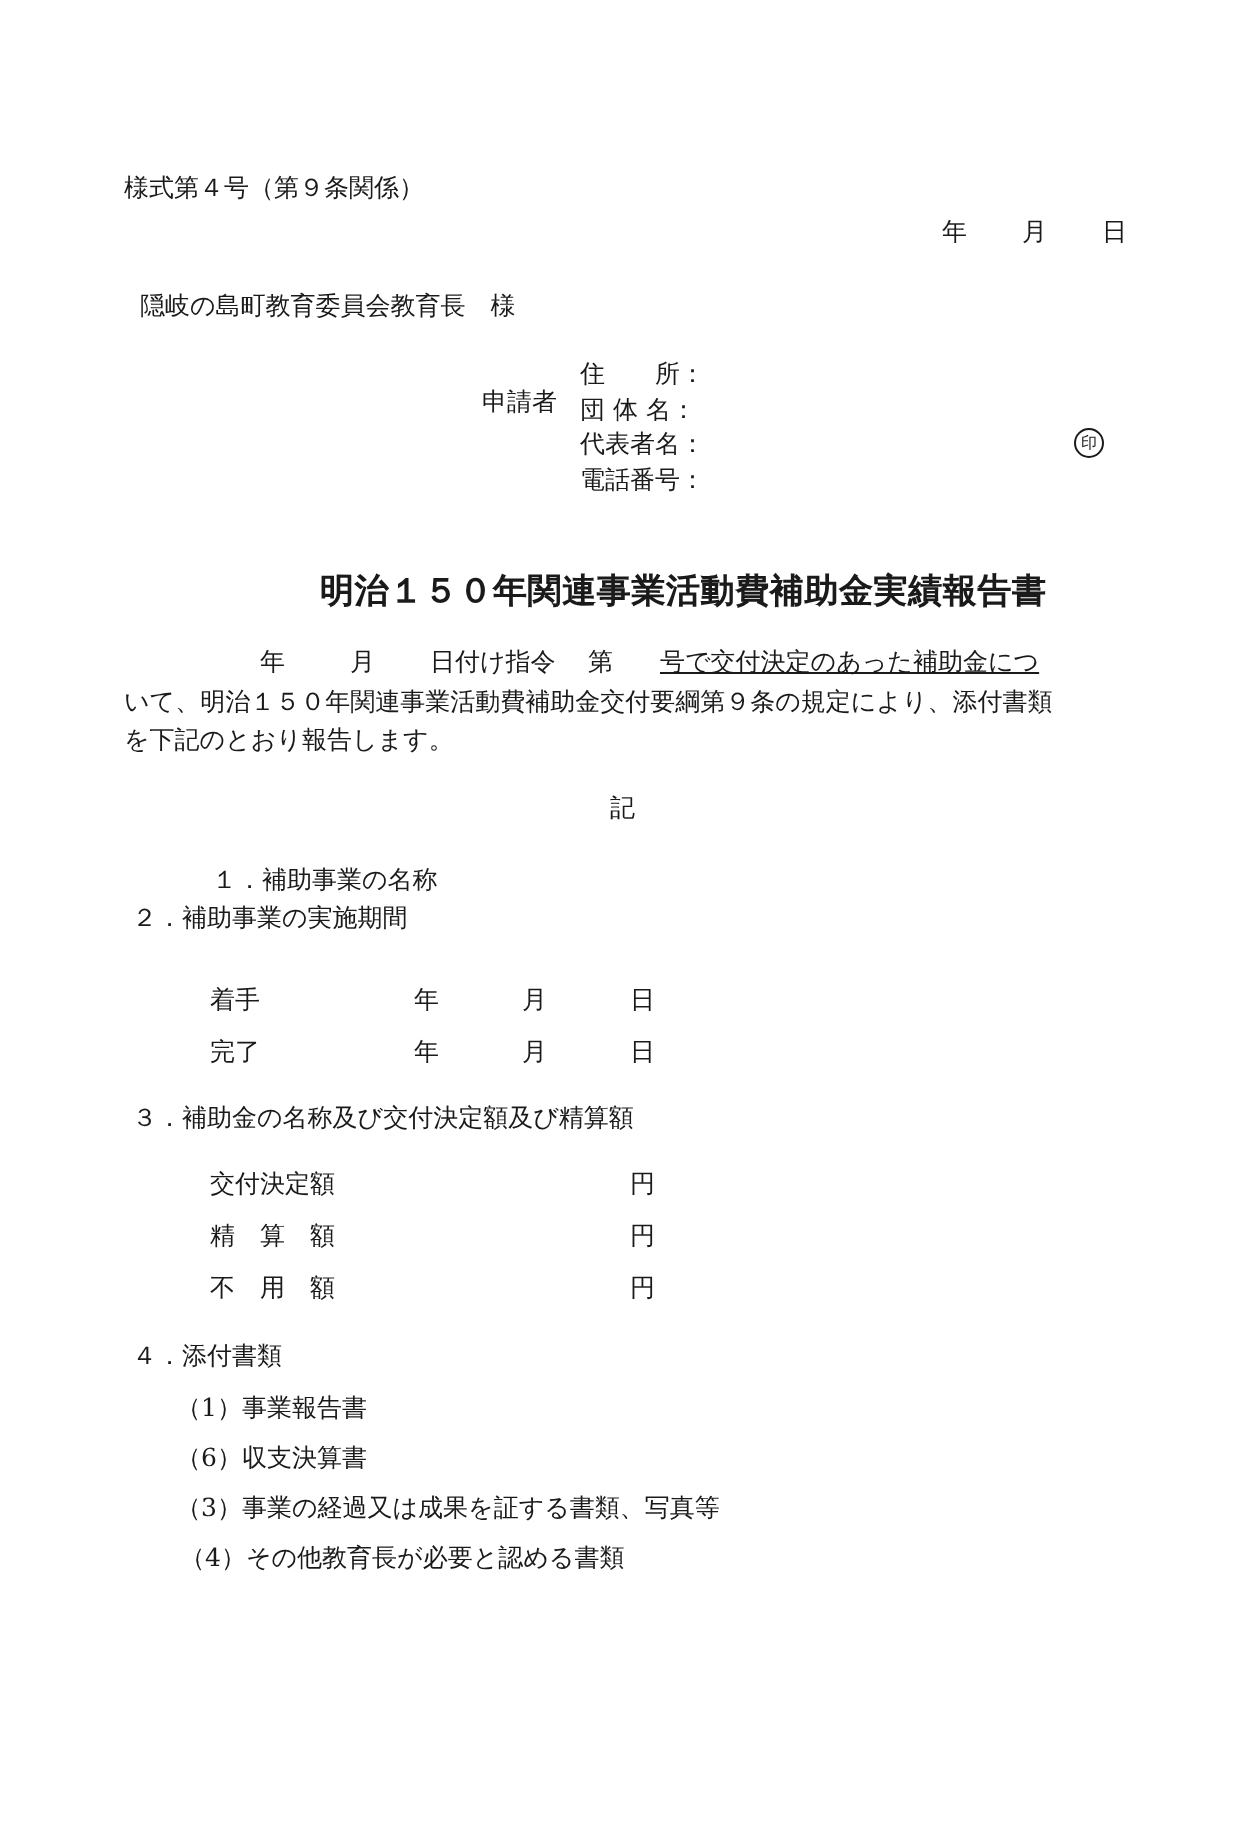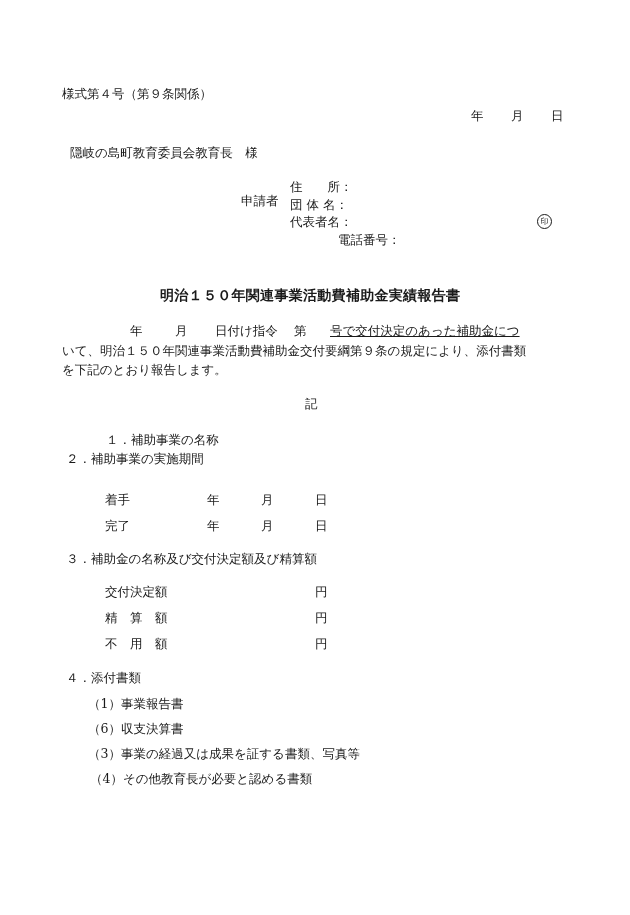--- a/index.html
+++ b/index.html
@@ -10,21 +10,21 @@
   body {
     width: 630px;
     height: 915px;
     position: relative;
     overflow: hidden;
     font-family: "DejaVu Serif", "Liberation Serif", serif;
     color: #1a1a1a;
     font-size: 12.5px;
   }
   .abs { position: absolute; white-space: nowrap; line-height: 1; }
-  .title { font-size: 14px; font-weight: bold; letter-spacing: 0.3px; }
+  .title { font-size: 17px; font-weight: bold; letter-spacing: 0.3px; }
   .seal {
     display: inline-block;
     width: 13px; height: 13px;
     border: 1px solid #1a1a1a;
     border-radius: 50%;
     font-size: 8px;
     line-height: 13px;
     text-align: center;
   }
 </style>
@@ -40,21 +40,21 @@
 </div>
 
 <div class="abs" style="left:70px; top:147px;">隠岐の島町教育委員会教育長　様</div>
 
 <div>
   <span class="abs" style="left:241px; top:195px;">申請者</span>
   <span class="abs" style="left:290px; top:181px;text-align:right;">住　　所：</span>
   <span class="abs" style="left:290px; top:199px;">団 体 名：</span>
   <span class="abs" style="left:290px; top:216px;">代表者名：</span>
   <span class="abs seal" style="left:537px; top:214px;">印</span>
-  <span class="abs" style="left:290px; top:234px;margin-left:48px;">電話番号：</span>
+  <span class="abs" style="left:290px; top:234px;">電話番号：</span>
 </div>
 
 <div class="abs title" style="left:160px; top:288px;">明治１５０年関連事業活動費補助金実績報告書</div>
 
 <div>
   <span class="abs" style="left:130px; top:325px;">年</span>
   <span class="abs" style="left:175px; top:325px;">月</span>
   <span class="abs" style="left:215px; top:325px;">日付け指令</span>
   <span class="abs" style="left:294px; top:325px;">第</span>
   <span class="abs" style="left:330px; top:325px;text-decoration:underline;">号で交付決定のあった補助金につ</span>

